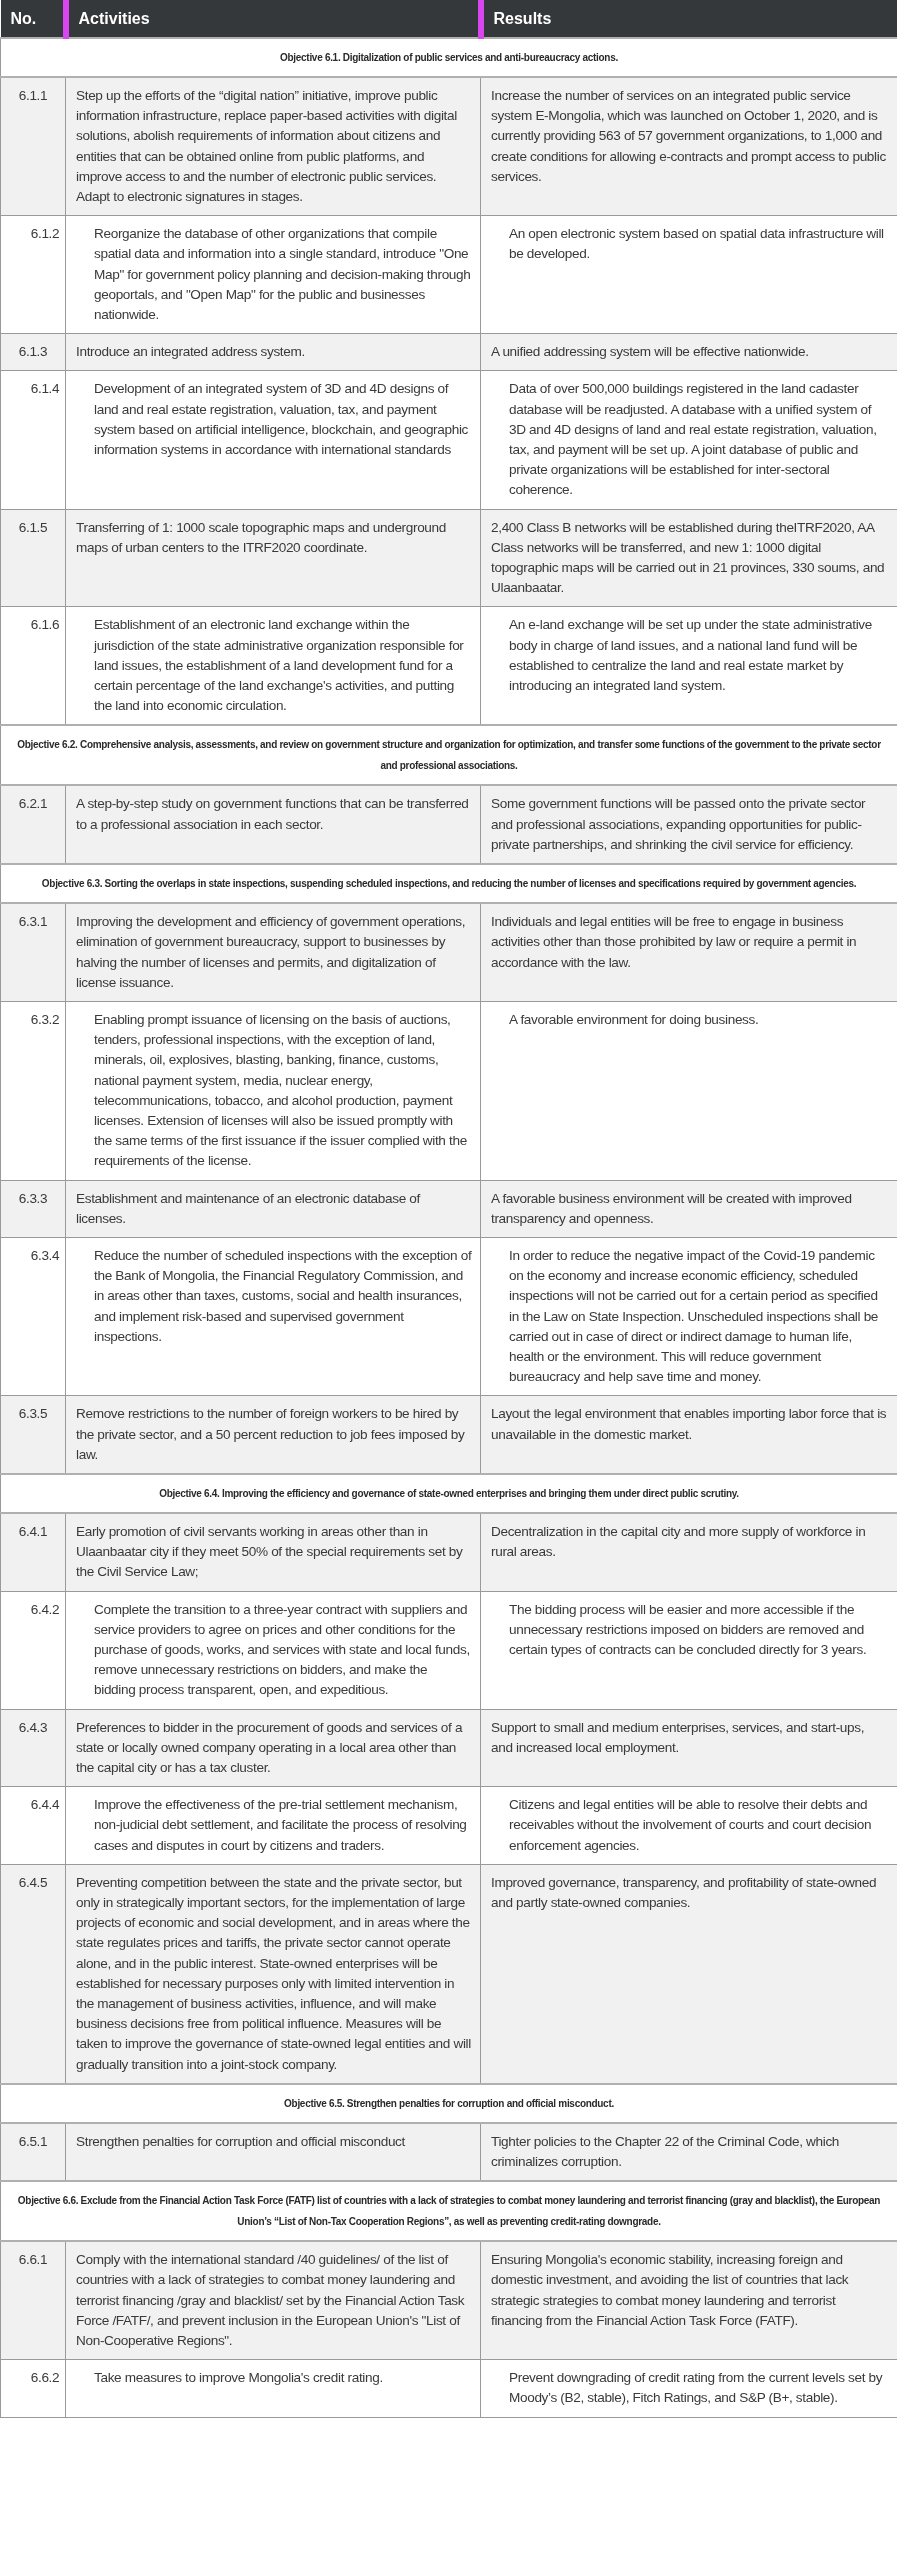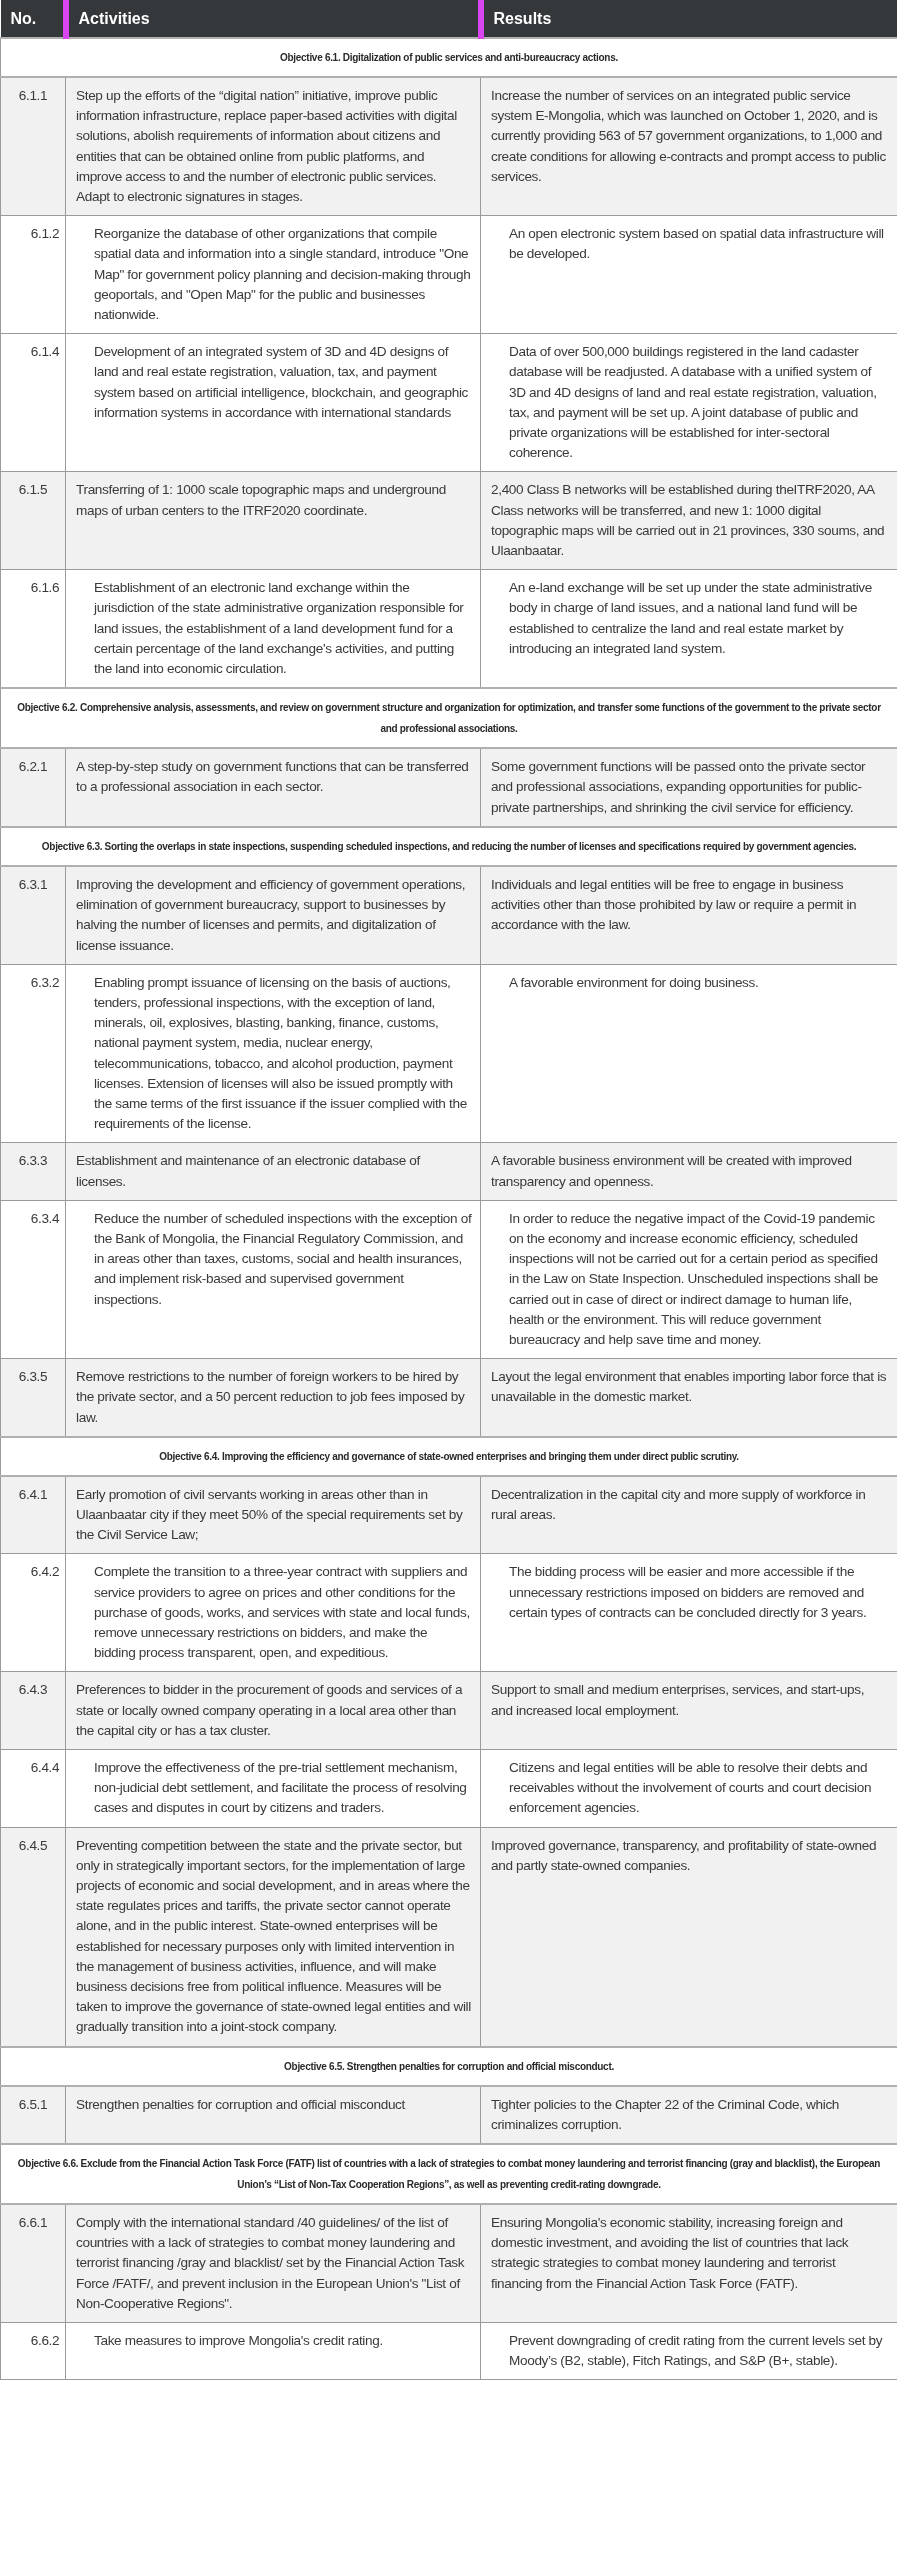--- a/index.html
+++ b/index.html
@@ -39,20 +39,25 @@
       </tr>
     <tr class="row odd">
         <td class="no">6.1.1</td>
         <td>Step up the efforts of the “digital nation” initiative, improve public information infrastructure, replace paper-based activities with digital solutions, abolish requirements of information about citizens and entities that can be obtained online from public platforms, and improve access to and the number of electronic public services. Adapt to electronic signatures in stages.</td>
         <td>Increase the number of services on an integrated public service system E-Mongolia, which was launched on October 1, 2020, and is currently providing 563 of 57 government organizations, to 1,000 and create conditions for allowing e-contracts and prompt access to public services.</td>
       </tr>
     <tr class="row even">
         <td class="no">6.1.2</td>
         <td>Reorganize the database of other organizations that compile spatial data and information into a single standard, introduce "One Map" for government policy planning and decision-making through geoportals, and  "Open Map" for the public and businesses nationwide.</td>
         <td>An open electronic system based on spatial data infrastructure will be developed.</td>
+      </tr>
+    <tr class="row odd">
+        <td class="no">6.1.3</td>
+        <td>Introduce an integrated address system.</td>
+        <td>A unified addressing system will be effective nationwide.</td>
       </tr>
     <tr class="row even">
         <td class="no">6.1.4</td>
         <td>Development of an integrated system of 3D and 4D designs of land and real estate registration, valuation, tax, and payment system based on artificial intelligence, blockchain, and geographic information systems in accordance with international standards</td>
         <td>Data of over 500,000 buildings registered in the land cadaster database will be readjusted. A database with a unified system of 3D and 4D designs of land and real estate registration, valuation, tax, and payment will be set up. A joint database of public and private organizations will be established for inter-sectoral coherence.</td>
       </tr>
     <tr class="row odd">
         <td class="no">6.1.5</td>
         <td>Transferring of 1: 1000 scale topographic maps and underground maps of urban centers to the ITRF2020 coordinate.</td>
         <td>2,400 Class B networks will be established during theITRF2020, AA Class networks will be transferred, and new 1: 1000 digital topographic maps will be carried out in 21 provinces, 330 soums, and Ulaanbaatar.</td>

